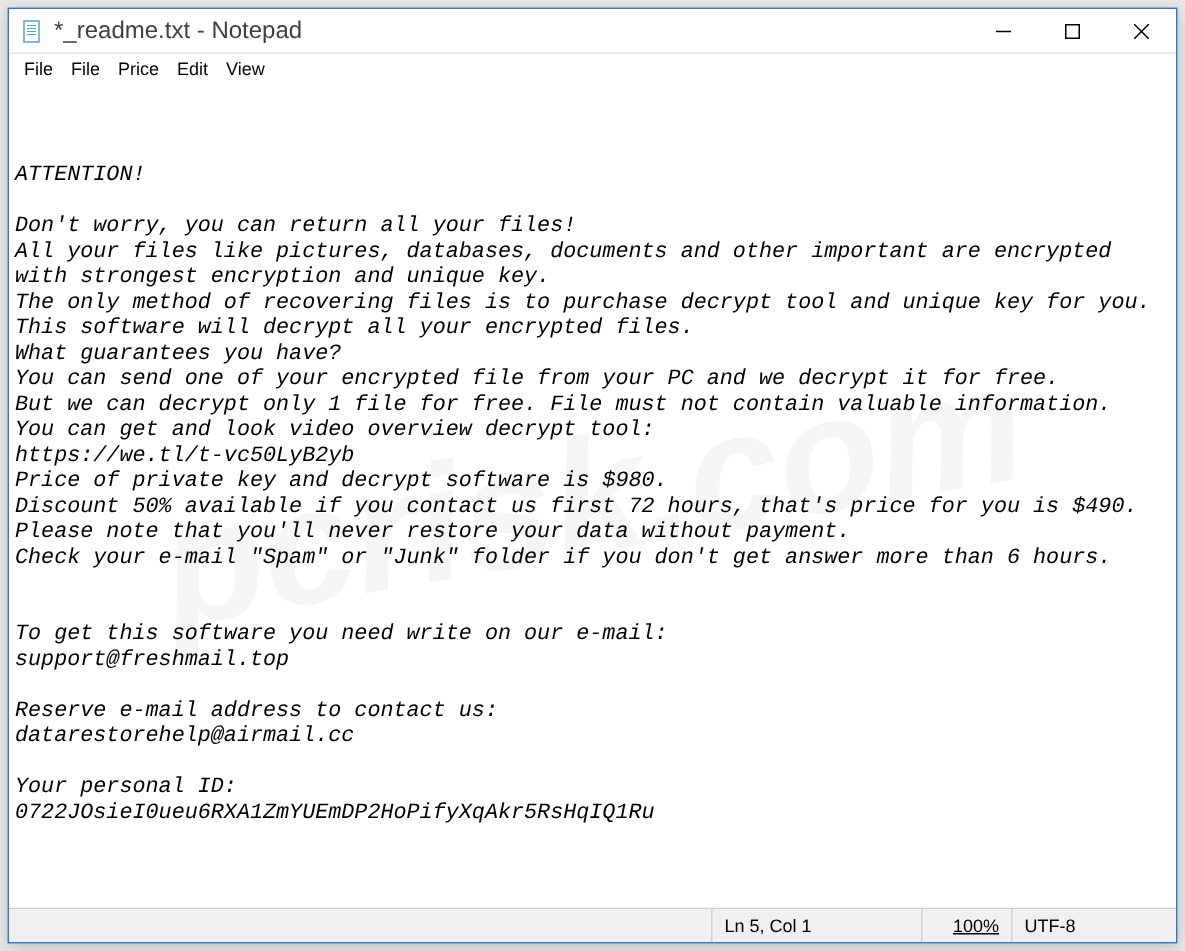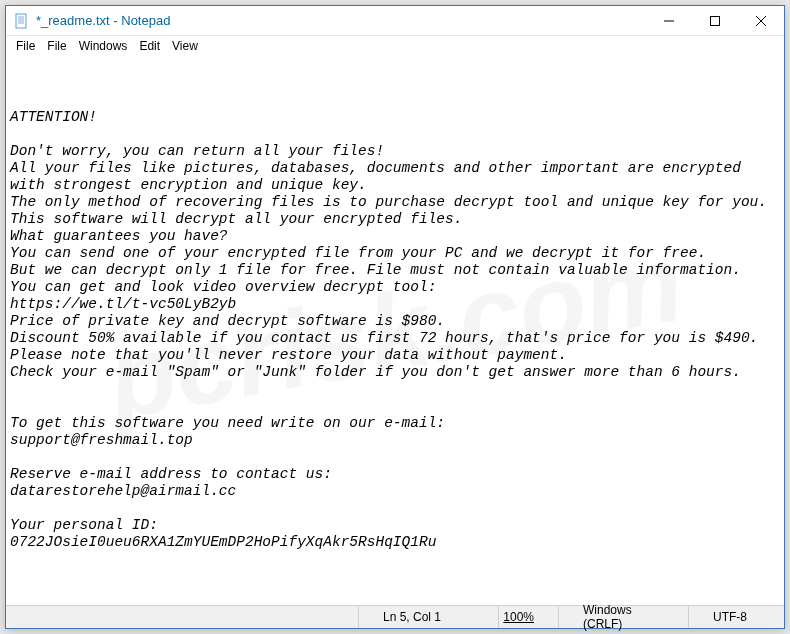--- a/index.html
+++ b/index.html
@@ -33,22 +33,22 @@
     .titlebar-icon {
       width: 16px;
       height: 16px;
       margin-left: 8px;
       margin-right: 6px;
       display: flex;
       align-items: center;
       justify-content: center;
     }
     .titlebar-title {
-      font-size: 13px;
-      color: #0369a1;
+      font-size: 16px;
+      color: #404040;
       flex: 0 0 auto;
     }
     .titlebar-spacer { flex: 1; }
     .titlebar-btn {
       width: 46px;
       height: 30px;
       display: flex;
       align-items: center;
       justify-content: center;
       cursor: pointer;
@@ -89,27 +89,27 @@
       border-top: 1px solid #d0d0d0;
       display: flex;
       align-items: stretch;
       font-size: 12px;
       color: #000;
     }
     .status-cell {
       border-left: 1px solid #d0d0d0;
       display: flex;
       align-items: center;
-      padding: 0 24px;
+      padding: 0 8px;
     }
     .status-cell.first { border-left: none; flex: 1; }
     .status-cell.lncol { width: 140px; }
     .status-cell.zoom { width: 60px; justify-content: flex-end; text-decoration: underline; }
     .status-cell.lineend { width: 130px; }
-    .status-cell.encoding { width: 96px; }
+    .status-cell.encoding { width: 110px; }
     .watermark {
       position: absolute;
       top: 50%;
       left: 50%;
       transform: translate(-50%, -50%) rotate(-10deg);
       font-size: 110px;
       font-weight: bold;
       font-style: italic;
       font-family: Arial, sans-serif;
       color: rgba(0,0,0,0.04);
@@ -149,21 +149,21 @@
       <svg viewBox="0 0 10 10">
         <line x1="0" y1="0" x2="10" y2="10" stroke="#000" stroke-width="1"></line>
         <line x1="10" y1="0" x2="0" y2="10" stroke="#000" stroke-width="1"></line>
       </svg>
     </div>
   </div>
 
   <div class="menubar">
     <span class="menu-item">File</span>
     <span class="menu-item">File</span>
-    <span class="menu-item">Windows</span>
+    <span class="menu-item">Price</span>
     <span class="menu-item">Edit</span>
     <span class="menu-item">View</span>
   </div>
 
   <div class="content">
     <div class="watermark">pcrisk.com</div>
     <div class="content-text">ATTENTION!
 
 Don't worry, you can return all your files!
 All your files like pictures, databases, documents and other important are encrypted with strongest encryption and unique key.
@@ -187,17 +187,16 @@
 datarestorehelp@airmail.cc
 
 Your personal ID:
 0722JOsieI0ueu6RXA1ZmYUEmDP2HoPifyXqAkr5RsHqIQ1Ru</div>
   </div>
 
   <div class="statusbar">
     <div class="status-cell first"></div>
     <div class="status-cell lncol">Ln 5, Col 1</div>
     <div class="status-cell zoom">100%</div>
-    <div class="status-cell lineend">Windows (CRLF)</div>
     <div class="status-cell encoding">UTF-8</div>
   </div>
 
 </div>
 
 </body></html>

